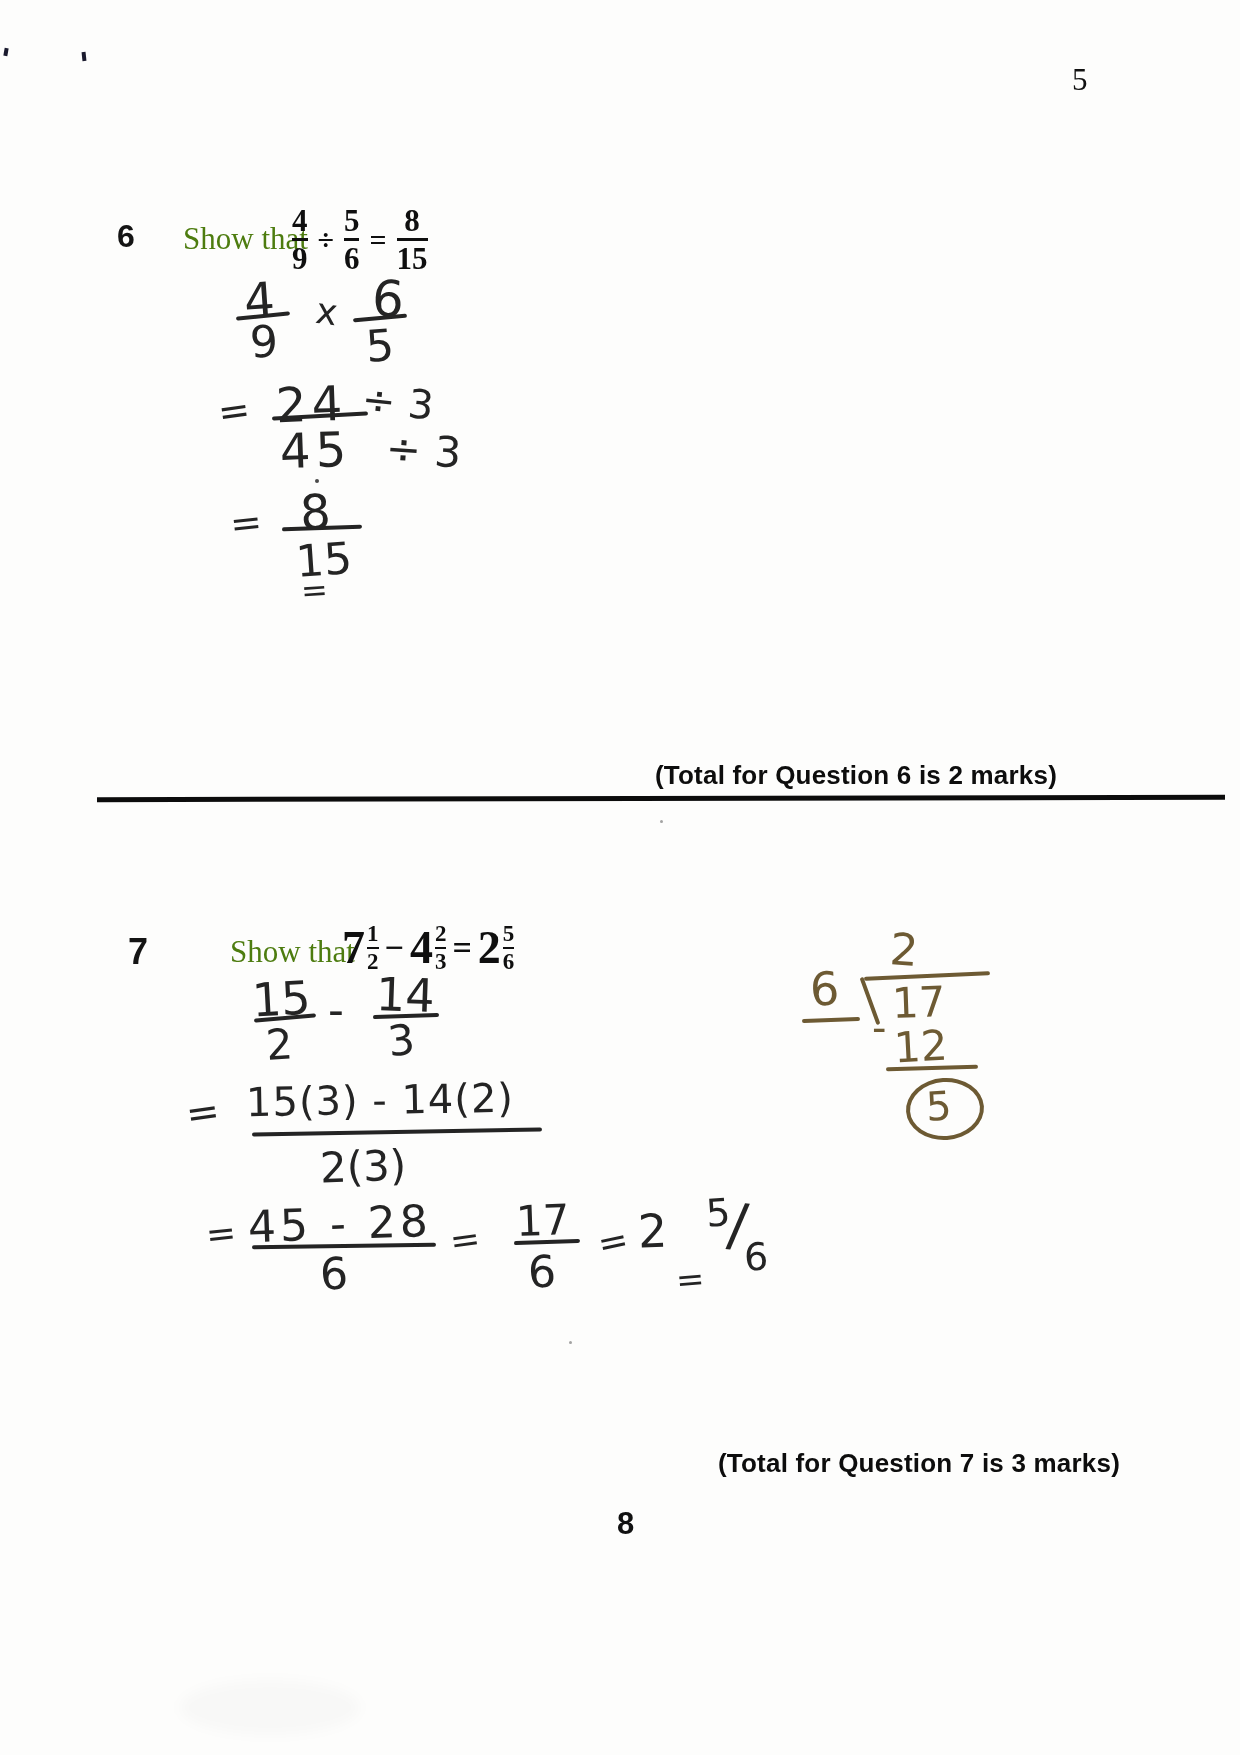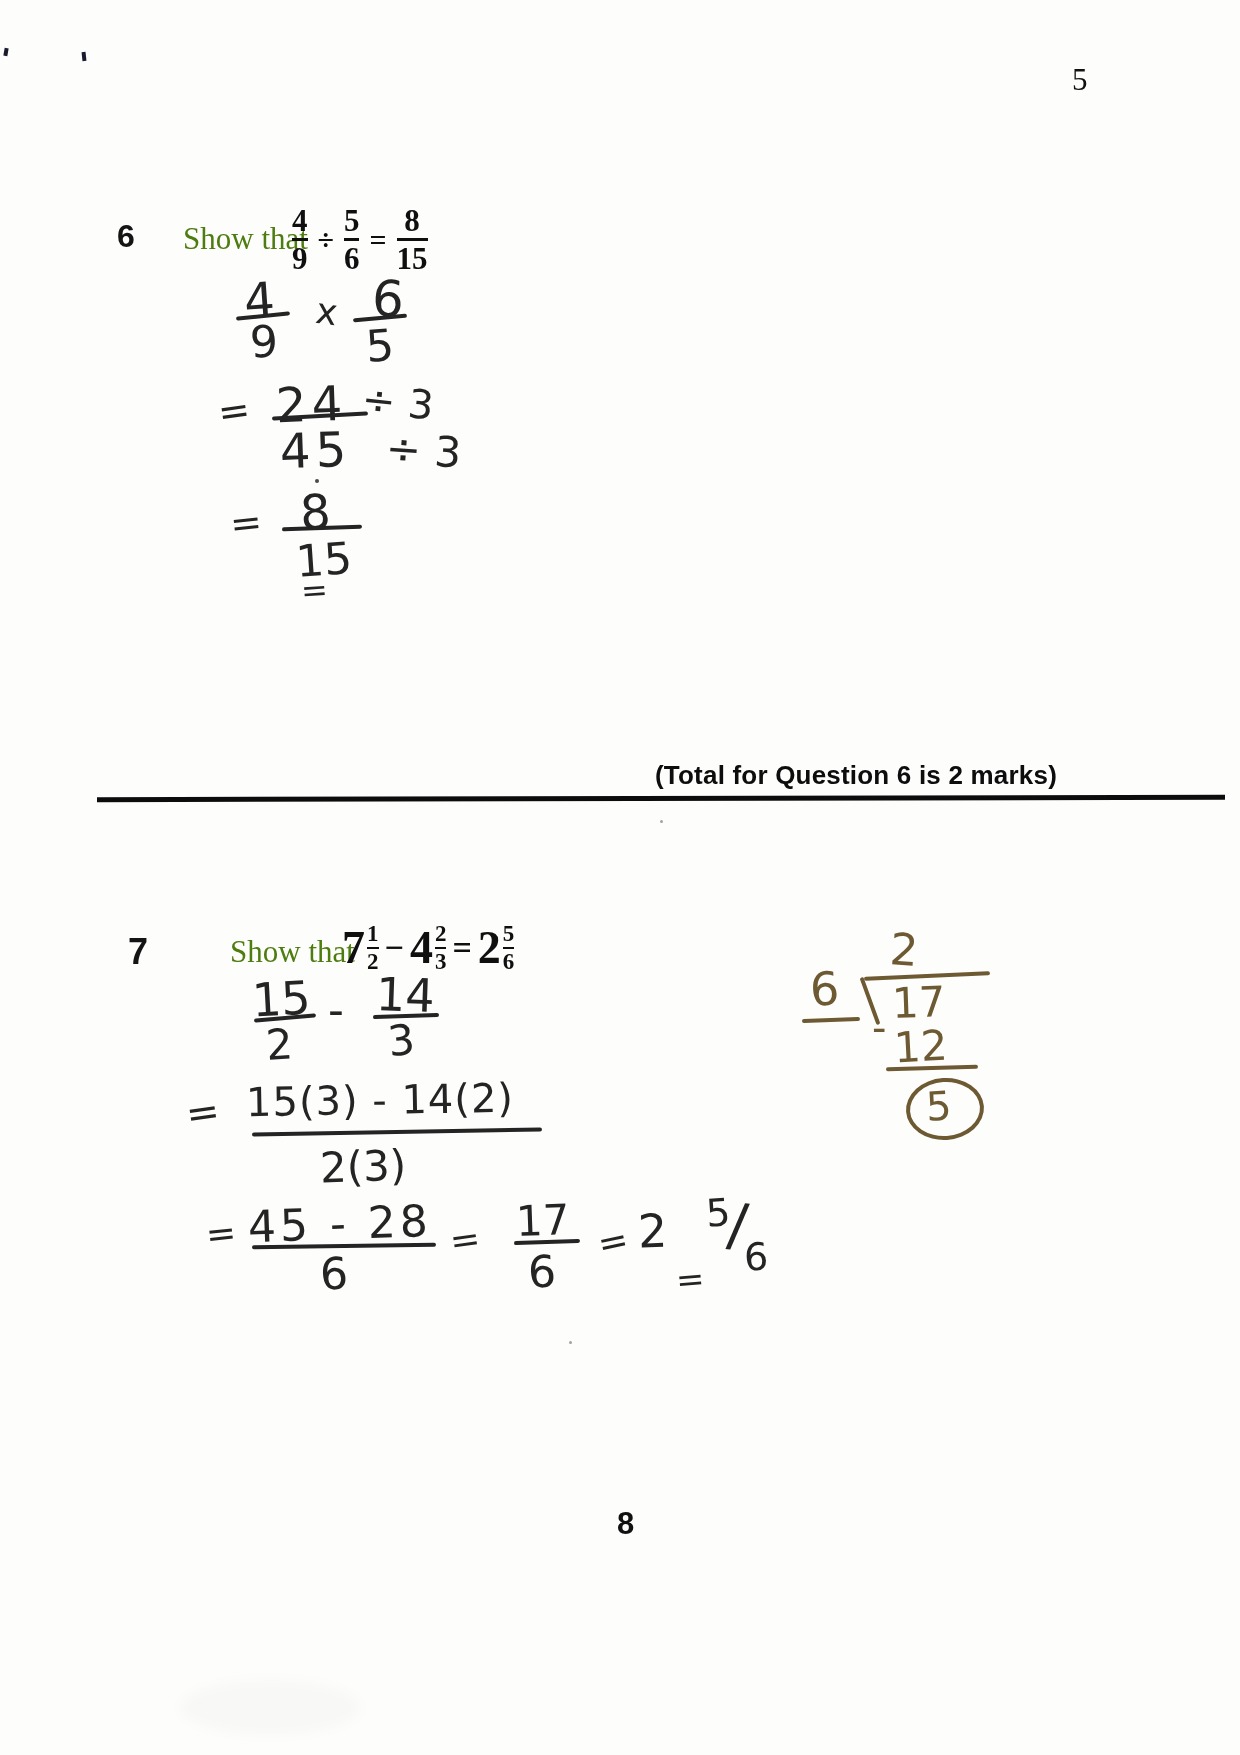--- a/index.html
+++ b/index.html
@@ -166,16 +166,17 @@
   <div class="hbarb" style="left:868px;top:976px;width:4px;height:50px;transform:rotate(-20deg);"></div>
   <span class="t hwb" style="left:810px;top:966px;font-size:46px;transform:rotate(-3deg);">6</span>
   <div class="hbarb" style="left:802px;top:1018px;width:58px;transform:rotate(-2deg);"></div>
   <span class="t hwb" style="left:892px;top:982px;font-size:42px;transform:rotate(-2deg);">17</span>
   <span class="t hwb" style="left:872px;top:1008px;font-size:40px;">-</span>
   <span class="t hwb" style="left:894px;top:1026px;font-size:42px;transform:rotate(-3deg);">12</span>
   <div class="hbarb" style="left:886px;top:1066px;width:92px;transform:rotate(-1.5deg);"></div>
   <div class="circle5" style="left:906px;top:1078px;width:70px;height:54px;transform:rotate(-4deg);"></div>
   <span class="t hwb" style="left:926px;top:1086px;font-size:40px;transform:rotate(-3deg);">5</span>
 
+  <span class="t total" style="right:120px;top:1450px;">(Total for Question 7 is 3 marks)</span>
 
   <span class="t pagenum-sans" style="left:617px;top:1508px;font-size:31px;">8</span>
 
 </div>
 
 </body></html>

